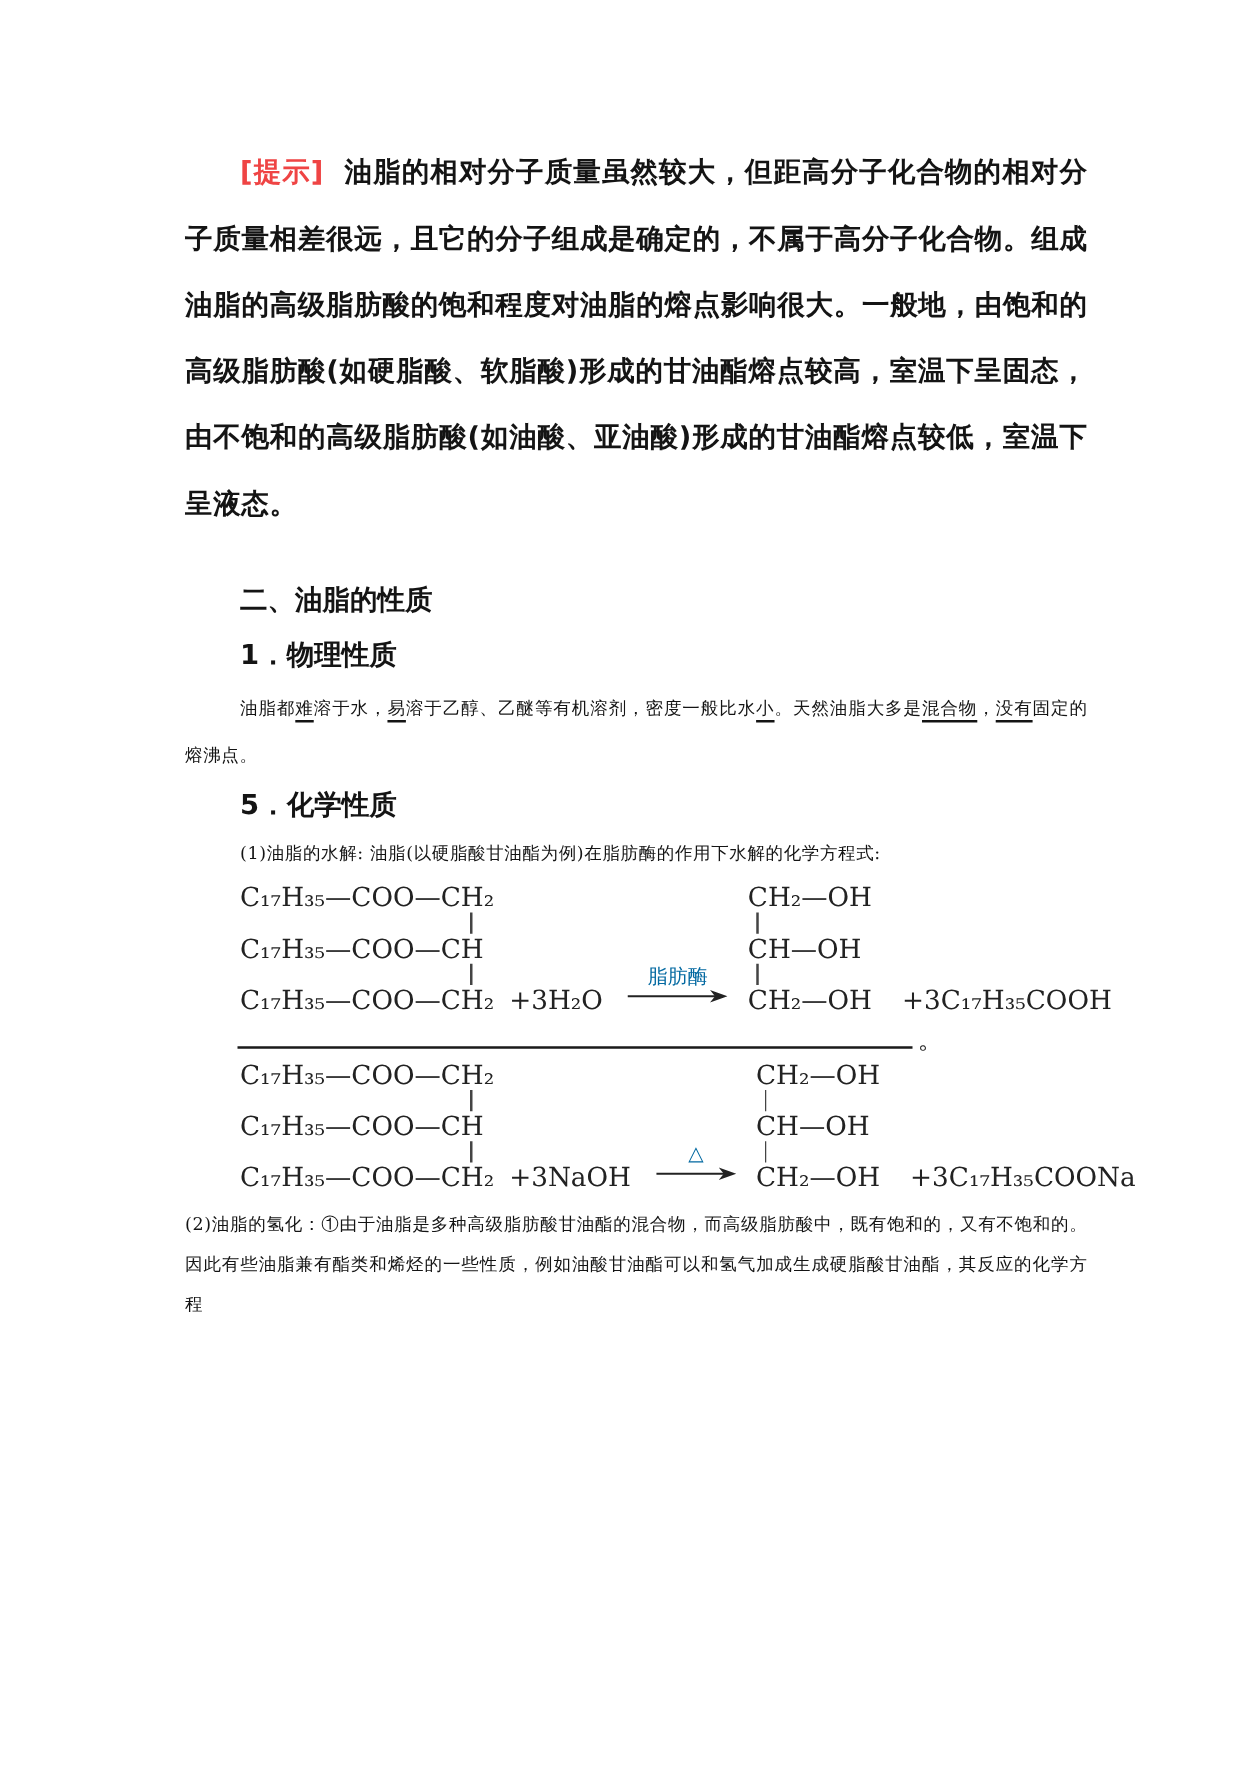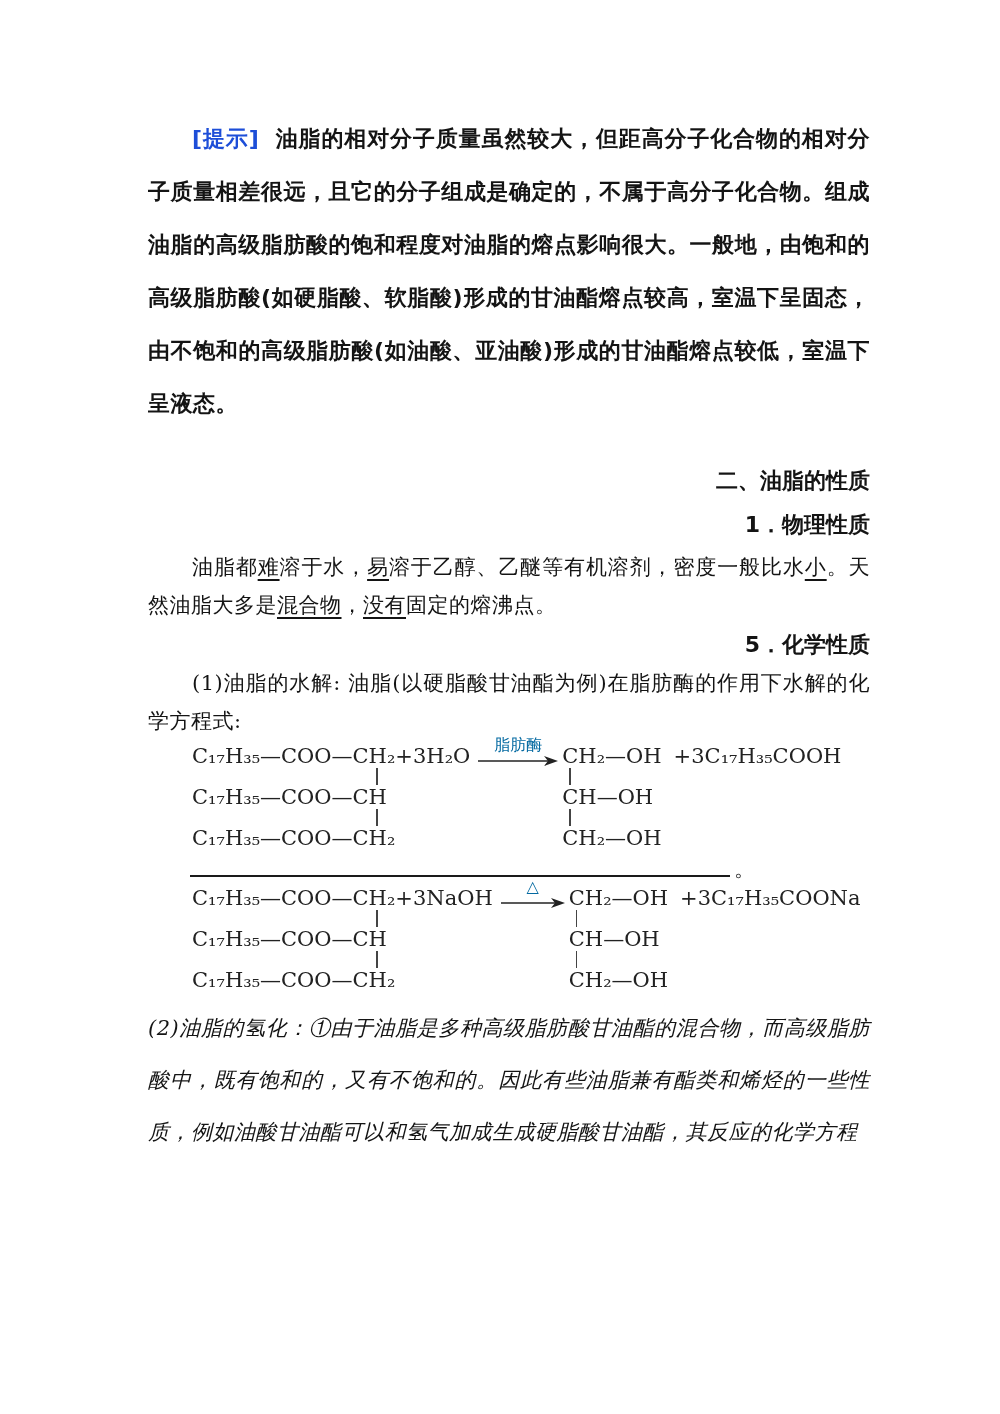--- a/index.html
+++ b/index.html
@@ -8,46 +8,46 @@
     background:#ffffff; overflow:hidden;
     padding:112px 130px 0 148px;
     color:#141414;
   }
   
   .hint {
     margin:0; font-family:"DejaVu Sans","Liberation Sans",sans-serif;
     font-weight:700; font-size:22px; line-height:53px;
     text-align:justify; text-indent:44px; letter-spacing:0.5px;
   }
-  .hint-label { color:#1d4ed8; margin-right:16px; }
+  .hint-label { color:#ef4444; margin-right:16px; }
   
   .h-sec, .h-sub {
     margin:0; padding-left:44px; font-family:"DejaVu Sans","Liberation Sans",sans-serif;
-    font-weight:700; font-size:22px; line-height:34px;text-align:right;
+    font-weight:700; font-size:22px; line-height:34px;
   }
   .h-sec { margin-top:34px; }
   .h-sub { margin-top:10px; }
   .h-chem { margin-top:4px; }
   
   .body-para {
     margin:0; font-family:"DejaVu Serif","Liberation Serif",serif;
-    font-size:21px; line-height:38px; text-align:justify; letter-spacing:0.5px;
+    font-size:14px; line-height:38px; text-align:justify; letter-spacing:0.5px;
   }
   .indent { text-indent:44px; }
   .phys { margin-top:6px; }
   .para1 { margin-top:2px; }
   .sapon { margin-top:12px; }
   .soap  { margin-top:14px; }
-  .hydro { margin-top:10px; line-height:52px;font-style:italic; }
+  .hydro { margin-top:10px; line-height:32px; }
   .u { text-decoration:underline; text-underline-offset:5px; text-decoration-thickness:1.5px; }
   
   .equation { margin-top:4px; }
   .eq-main {
-    display:flex; align-items:flex-start; padding-left:44px;
-    font-family:"DejaVu Serif","Liberation Serif",serif; font-size:21px; color:#222;
+    display:flex; align-items:flex-end; padding-left:44px;
+    font-family:"DejaVu Serif","Liberation Serif",serif; font-size:21px; color:#222;gap:12px;
   }
   .struct { display:flex; flex-direction:column; }
   .srow { height:24px; line-height:24px; white-space:nowrap; }
   .bond { width:1.5px; height:17px; background:#444; }
   .bond-t { margin-left:184px; }
   .bond-g { margin-left:7px; }
   .reagent { white-space:nowrap; }
   .rxn-arrow { display:flex; flex-direction:column; align-items:center; margin:0 4px 0 8px; transform:translateY(-9px); }
   .arrow-label { font-family:"DejaVu Sans","Liberation Sans",sans-serif; font-size:16px; line-height:20px; color:#0369a1; white-space:nowrap; }
   .product { margin-left:12px; white-space:nowrap; }

